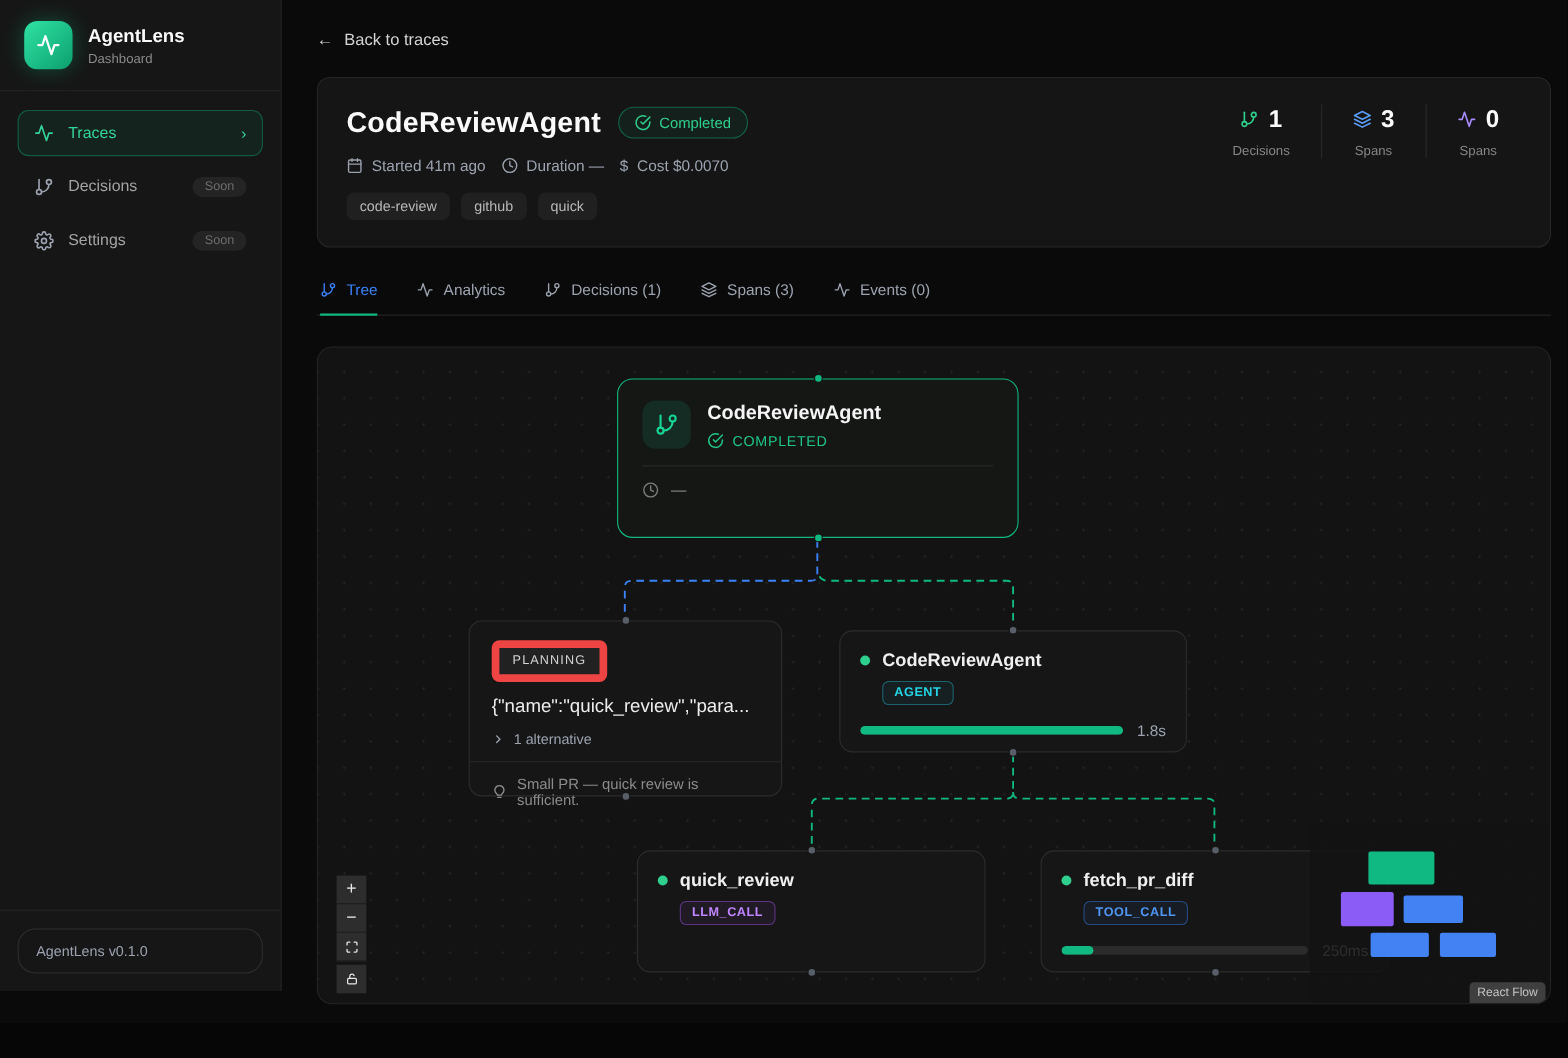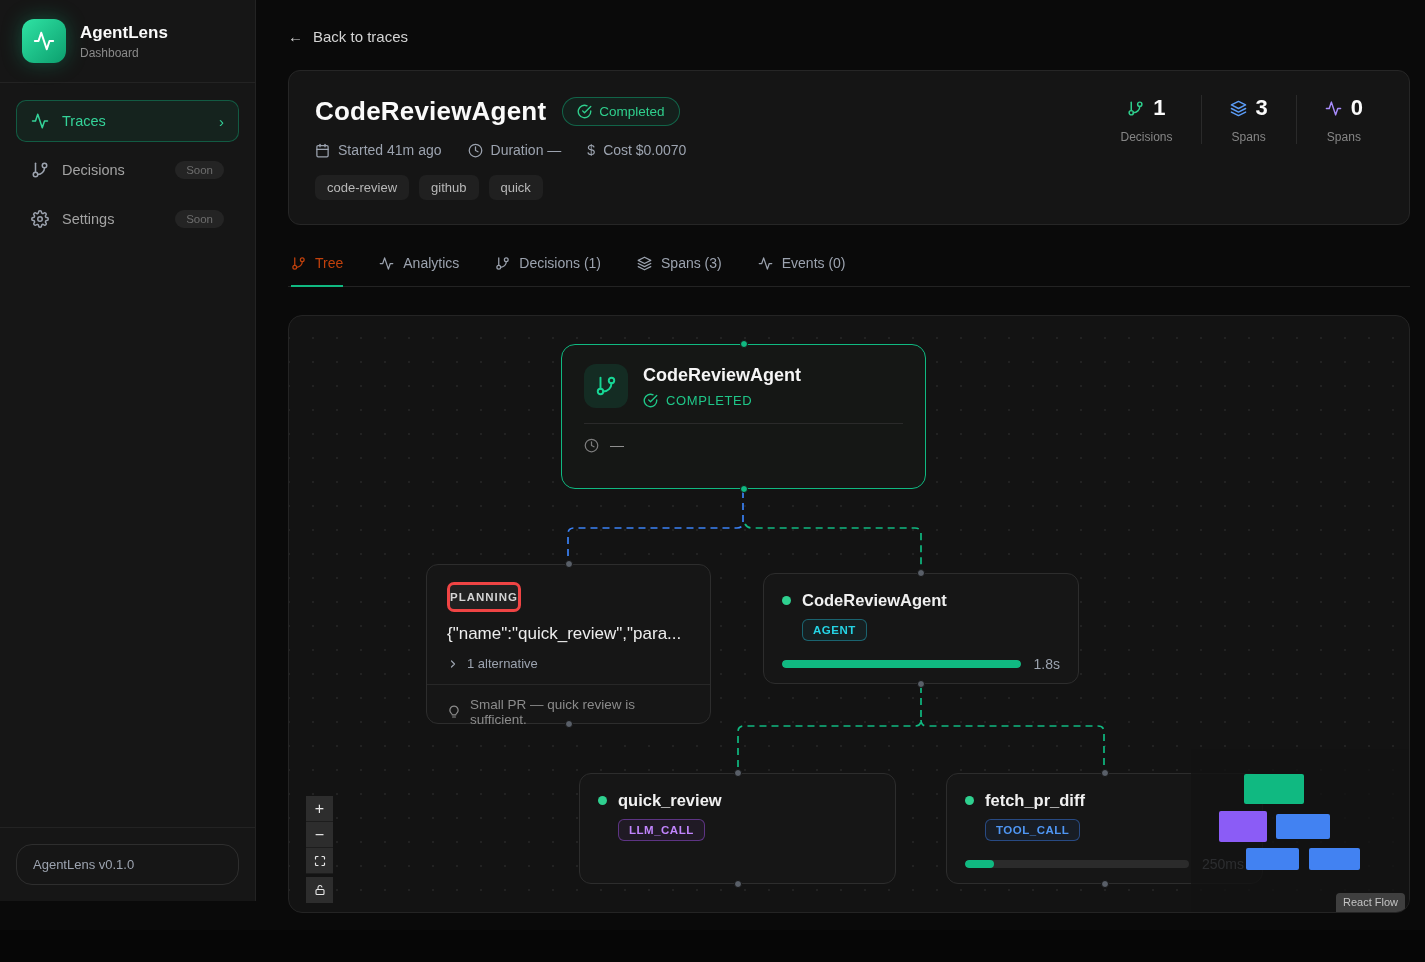--- a/index.html
+++ b/index.html
@@ -25,40 +25,40 @@
 
   
   .main { flex:1; padding:28px 15px 0 32px; min-width:0; }
   .back-link { display:inline-flex; align-items:center; gap:10px; color:#d4d4d4; font-size:15px; cursor:pointer; margin-bottom:25px; }
 
   
   .trace-card { position:relative; background:#151515; border:1px solid #262626; border-radius:12px; padding:25px 26px 24px; }
   .card-top { display:flex; align-items:center; gap:16px; }
   .trace-title { font-size:26px; font-weight:bold; color:#fafafa; letter-spacing:.2px; }
   .status-pill { display:inline-flex; align-items:center; gap:7px; color:#2fcf8d; font-size:13.5px; border:1px solid rgba(16,185,129,.45); background:rgba(16,185,129,.07); padding:6px 14px; border-radius:999px; }
-  .meta-row { display:flex; align-items:center; gap:26px; margin-top:15px; color:#9ca3af; font-size:14px; }
+  .meta-row { display:flex; align-items:center; gap:14px; margin-top:15px; color:#9ca3af; font-size:14px; }
   .meta-item { display:flex; align-items:center; gap:8px; }
   .meta-item .m-ic { display:flex; color:#9ca3af; }
   .dollar-ic { font-size:14px; color:#9ca3af; }
   .tags-row { display:flex; gap:10px; margin-top:17px; }
   .tag-pill { background:#202020; color:#b8b8b8; font-size:13px; padding:5px 12px; border-radius:7px; }
   .stats { position:absolute; right:18px; top:24px; display:flex; }
   .stat { padding:0 28px; text-align:center; }
   .stat + .stat { border-left:1px solid #2a2a2a; }
   .stat-val-row { display:flex; align-items:center; justify-content:center; gap:9px; }
   .stat-num { font-size:22px; font-weight:bold; color:#fafafa; }
   .stat-ic { display:flex; }
   .stat-ic.green { color:#2fcf8d; } .stat-ic.blue { color:#5b9cf6; } .stat-ic.purple { color:#a78bfa; }
   .stat-label { margin-top:9px; font-size:12px; color:#868686; }
 
   
   .tabs { display:flex; gap:36px; margin-top:30px; border-bottom:1px solid #232323; padding-left:3px; }
   .tab { display:flex; align-items:center; gap:9px; padding-bottom:14px; font-size:14px; color:#9ca3af; cursor:pointer; border-bottom:2px solid transparent; margin-bottom:-1px; }
   .tab .tab-ic { display:flex; }
-  .tab.active { color:#c2410c; border-bottom-color:#10b981; }
+  .tab.active { color:#3b82f6; border-bottom-color:#10b981; }
 
   
   .canvas { position:relative; margin-top:28px; height:598px; border:1px solid #242424; border-radius:14px; background:#131313;
     background-image:radial-gradient(#222 1px, transparent 1.2px); background-size:24px 24px; background-position:12px 10px; overflow:hidden; }
   .edges { position:absolute; inset:0; z-index:1; pointer-events:none; }
 
   .node { position:absolute; background:#161616; border:1px solid #2d2d2d; border-radius:12px; z-index:2; cursor:grab; }
   .handle { position:absolute; left:50%; transform:translateX(-50%); width:8px; height:8px; border-radius:50%; background:#595f68; border:1px solid #141414; z-index:3; }
   .handle.top { top:-5px; } .handle.bottom { bottom:-5px; }
   .handle.green { background:#10b981; }
@@ -67,21 +67,21 @@
   .node-root { left:272px; top:28px; width:365px; height:145px; border:1.5px solid #10b981; border-radius:14px; background:#151715; }
   .root-head { display:flex; align-items:center; gap:15px; padding:19px 22px 0; }
   .root-icon { width:44px; height:44px; border-radius:12px; background:rgba(16,185,129,.13); display:flex; align-items:center; justify-content:center; color:#17d695; flex-shrink:0; }
   .root-title { font-size:18px; font-weight:bold; color:#f5f5f5; }
   .root-status { display:flex; align-items:center; gap:8px; margin-top:7px; color:#1fc688; font-size:13px; letter-spacing:.6px; }
   .root-divider { height:1px; background:#2a2a2a; margin:15px 22px 0; }
   .root-foot { display:flex; align-items:center; gap:11px; padding:13px 22px; color:#8f8f8f; font-size:14px; }
 
   
   .node-planning { left:137px; top:248px; width:285px; height:160px; }
-  .pl-badge { display:inline-block; margin:17px 0 0 20px; font-size:11.5px; font-weight:bold; letter-spacing:1px; color:#d4d4d4; background:#212121; border:3px solid #ef4444; border-radius:7px; padding:6px 0; }
+  .pl-badge { display:inline-block; margin:17px 0 0 20px; font-size:11.5px; font-weight:normal; letter-spacing:1px; color:#d4d4d4; background:#212121; border:7px solid #ef4444; border-radius:7px; padding:6px 12px; }
   .pl-json { padding:12px 20px 0; font-size:17px; color:#ededed; white-space:nowrap; }
   .pl-alt { display:flex; align-items:center; gap:8px; padding:12px 20px 0; color:#9ca3af; font-size:13px; cursor:pointer; }
   .pl-divider { height:1px; background:#272727; margin-top:13px; }
   .pl-note { display:flex; align-items:center; gap:9px; padding:12px 20px; color:#8b8b8b; font-size:13.5px; }
 
   
   .node-span { width:317px; height:111px; }
   .node-agent { left:474px; top:257px; width:316px; }
   .node-llm { left:290px; top:457px; }
   .node-tool { left:657px; top:457px; }

